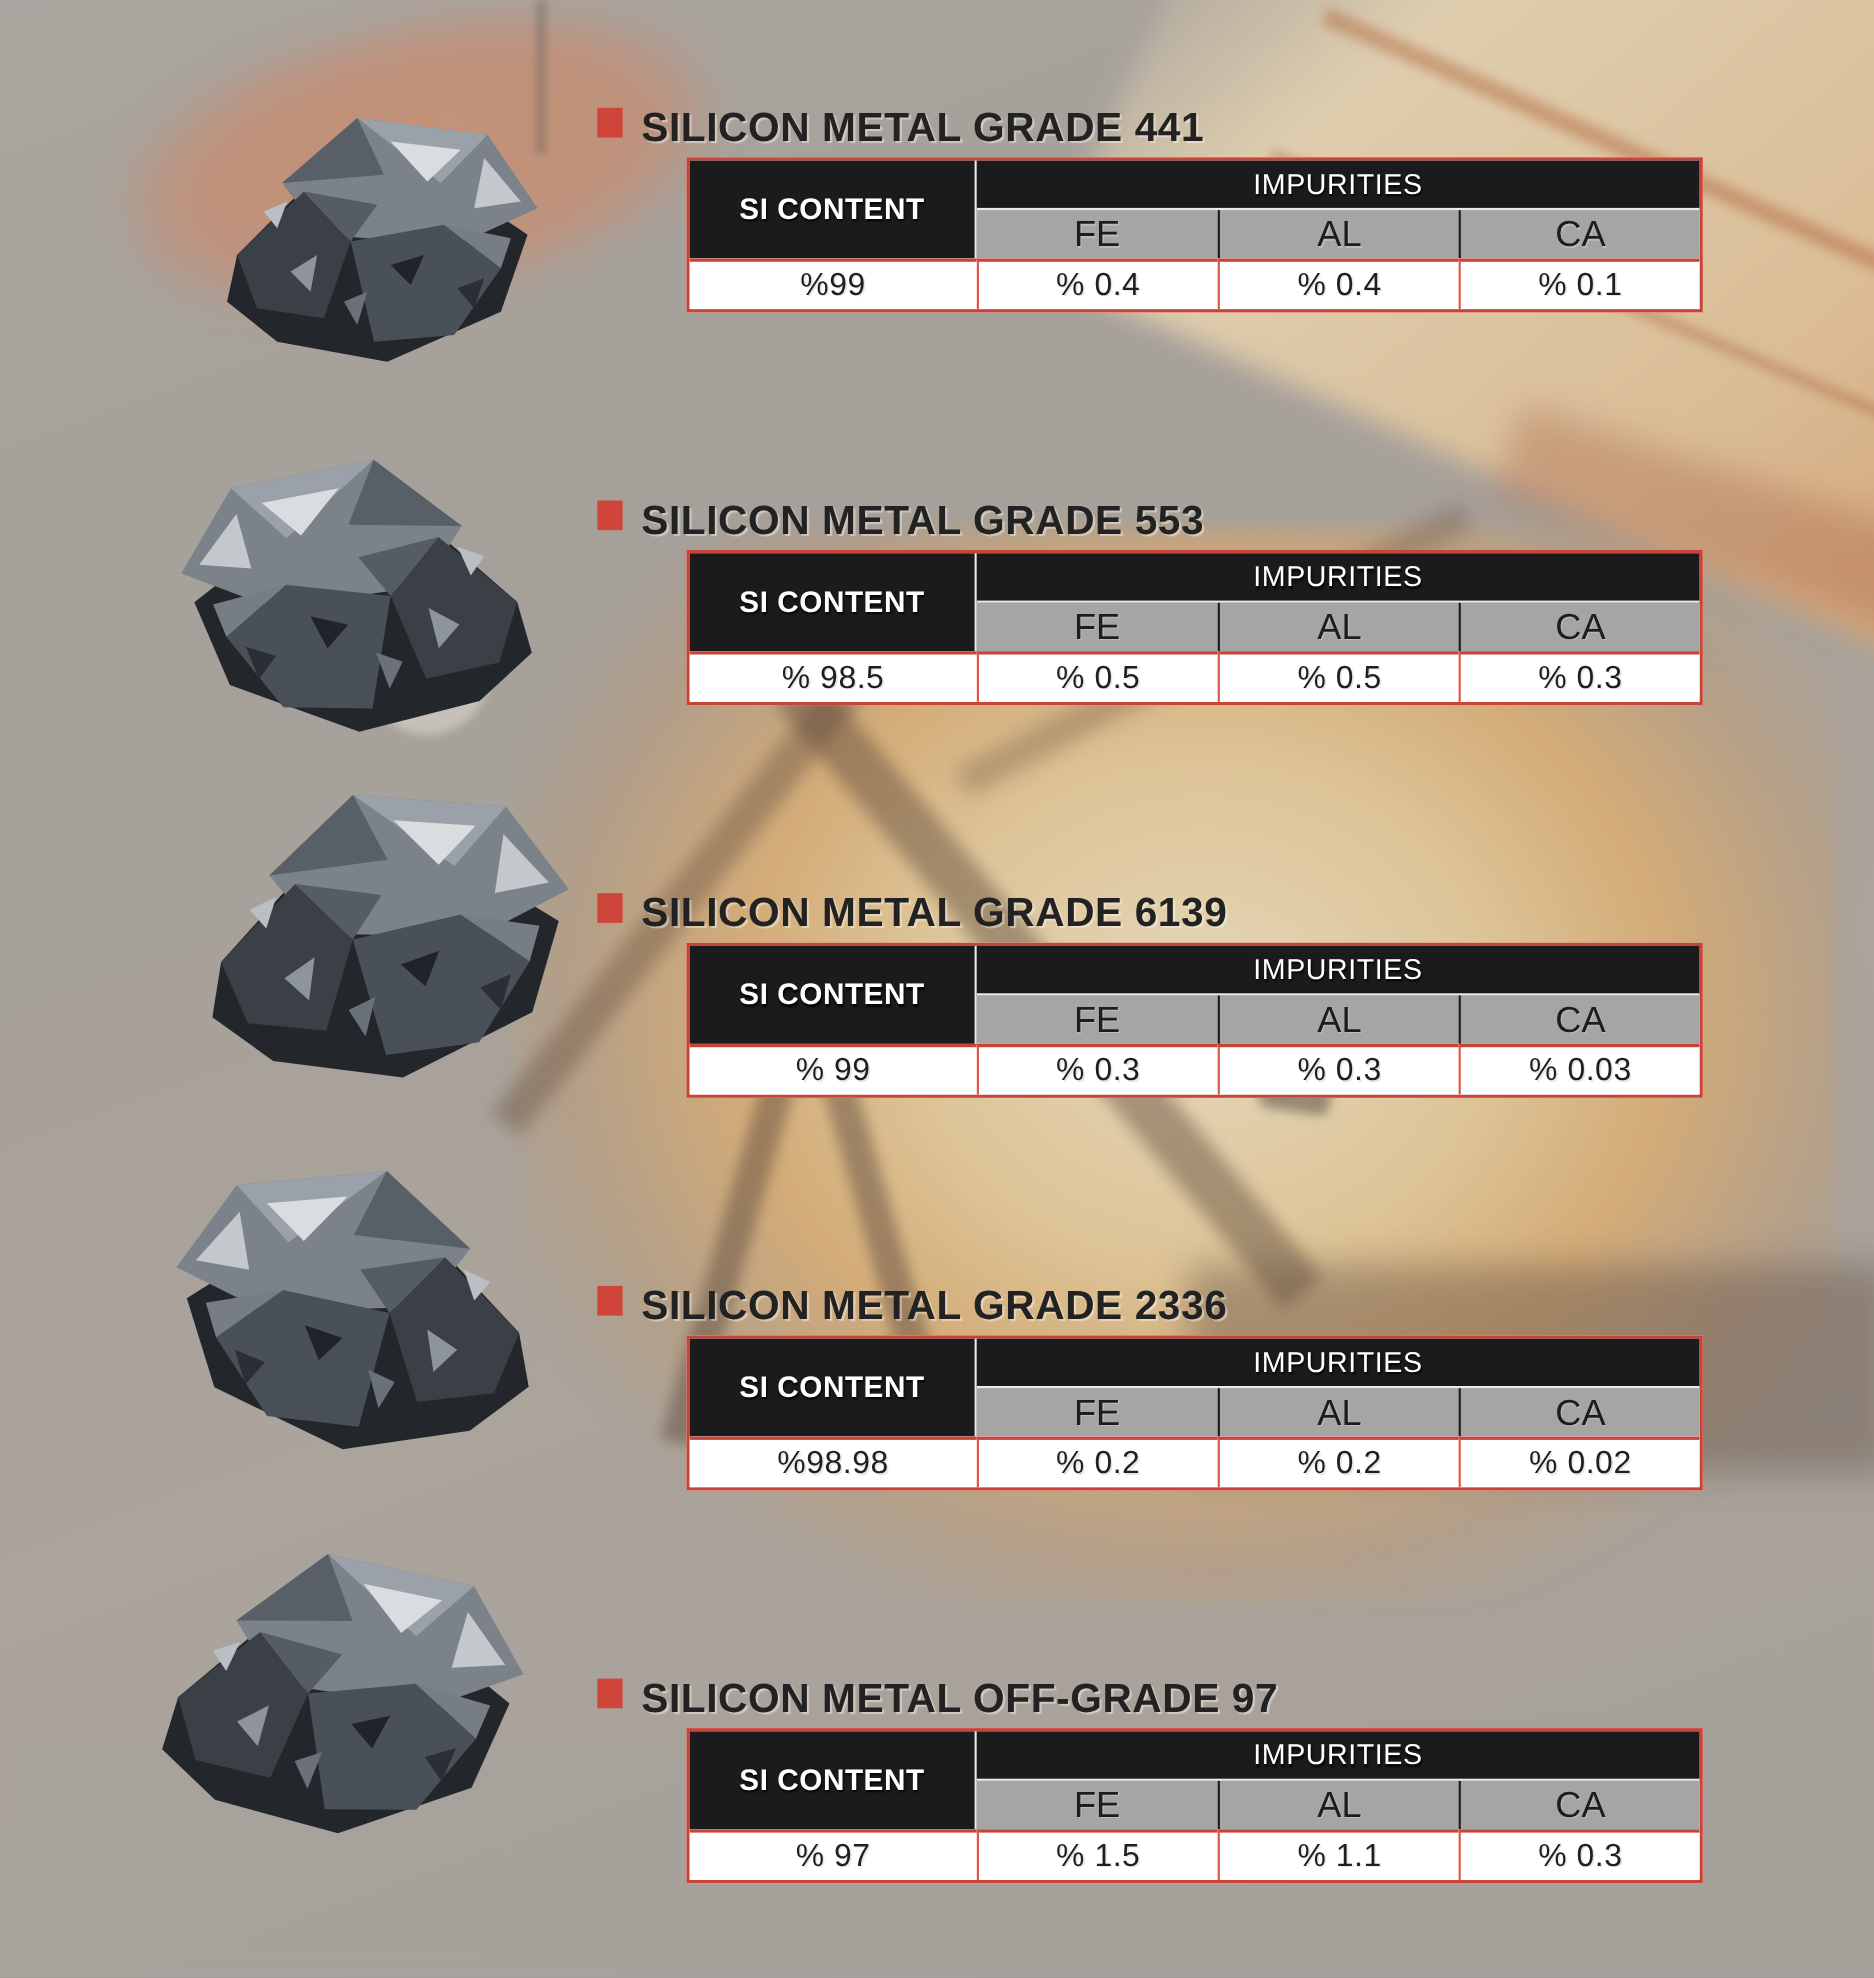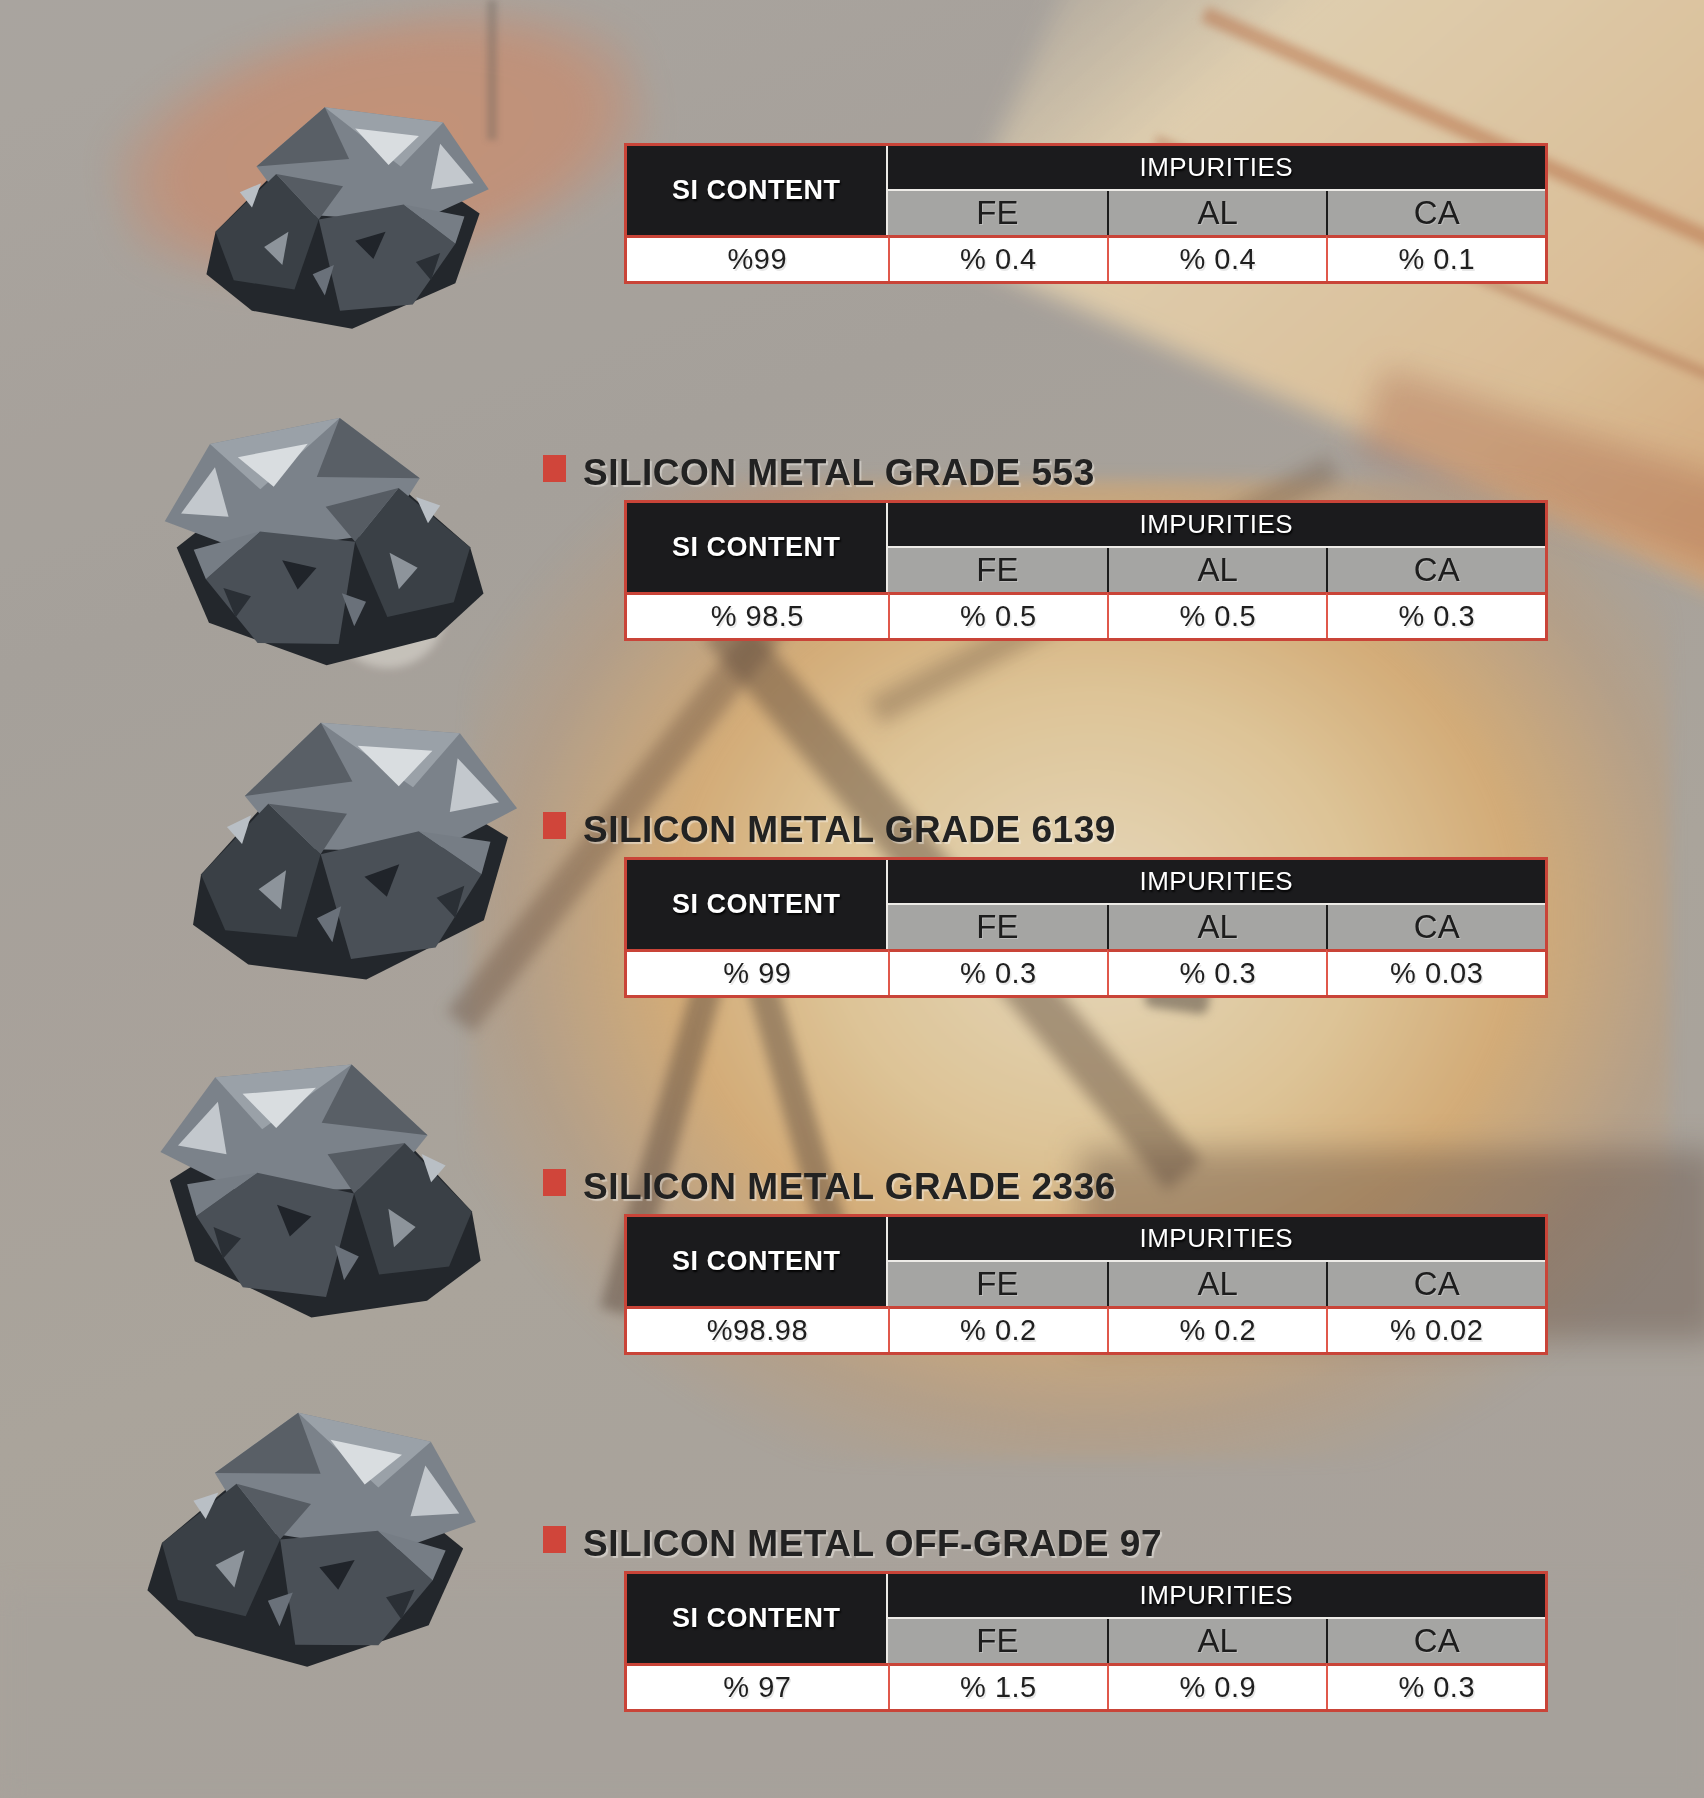--- a/index.html
+++ b/index.html
@@ -128,20 +128,24 @@
       </g>
     </defs>
   </svg>
 
   <section class="sec" style="top:95px">
     <div class="rock" style="left:170px;top:-12px;width:340px;height:258px">
       <svg viewBox="0 0 220 170">
           <use href="#rock"></use>
         </svg>
     </div>
+    <div class="title-row">
+      <span class="bullet"></span>
+      <h2>SILICON METAL GRADE 441</h2>
+    </div>
     <div class="spec-table">
       <div class="cell si-h">SI CONTENT</div>
       <div class="cell imp-h">IMPURITIES</div>
       <div class="cell sub">FE</div>
       <div class="cell sub b-left">AL</div>
       <div class="cell sub b-left">CA</div>
       <div class="cell val">%99</div>
       <div class="cell val b-left">% 0.4</div>
       <div class="cell val b-left">% 0.4</div>
       <div class="cell val b-left">% 0.1</div>
@@ -228,18 +232,18 @@
       <h2>SILICON METAL OFF-GRADE 97</h2>
     </div>
     <div class="spec-table">
       <div class="cell si-h">SI CONTENT</div>
       <div class="cell imp-h">IMPURITIES</div>
       <div class="cell sub">FE</div>
       <div class="cell sub b-left">AL</div>
       <div class="cell sub b-left">CA</div>
       <div class="cell val">% 97</div>
       <div class="cell val b-left">% 1.5</div>
-      <div class="cell val b-left">% 0.9</div>
+      <div class="cell val b-left">% 1.1</div>
       <div class="cell val b-left">% 0.3</div>
     </div>
   </section>
 
 </div>
 
 </body></html>

